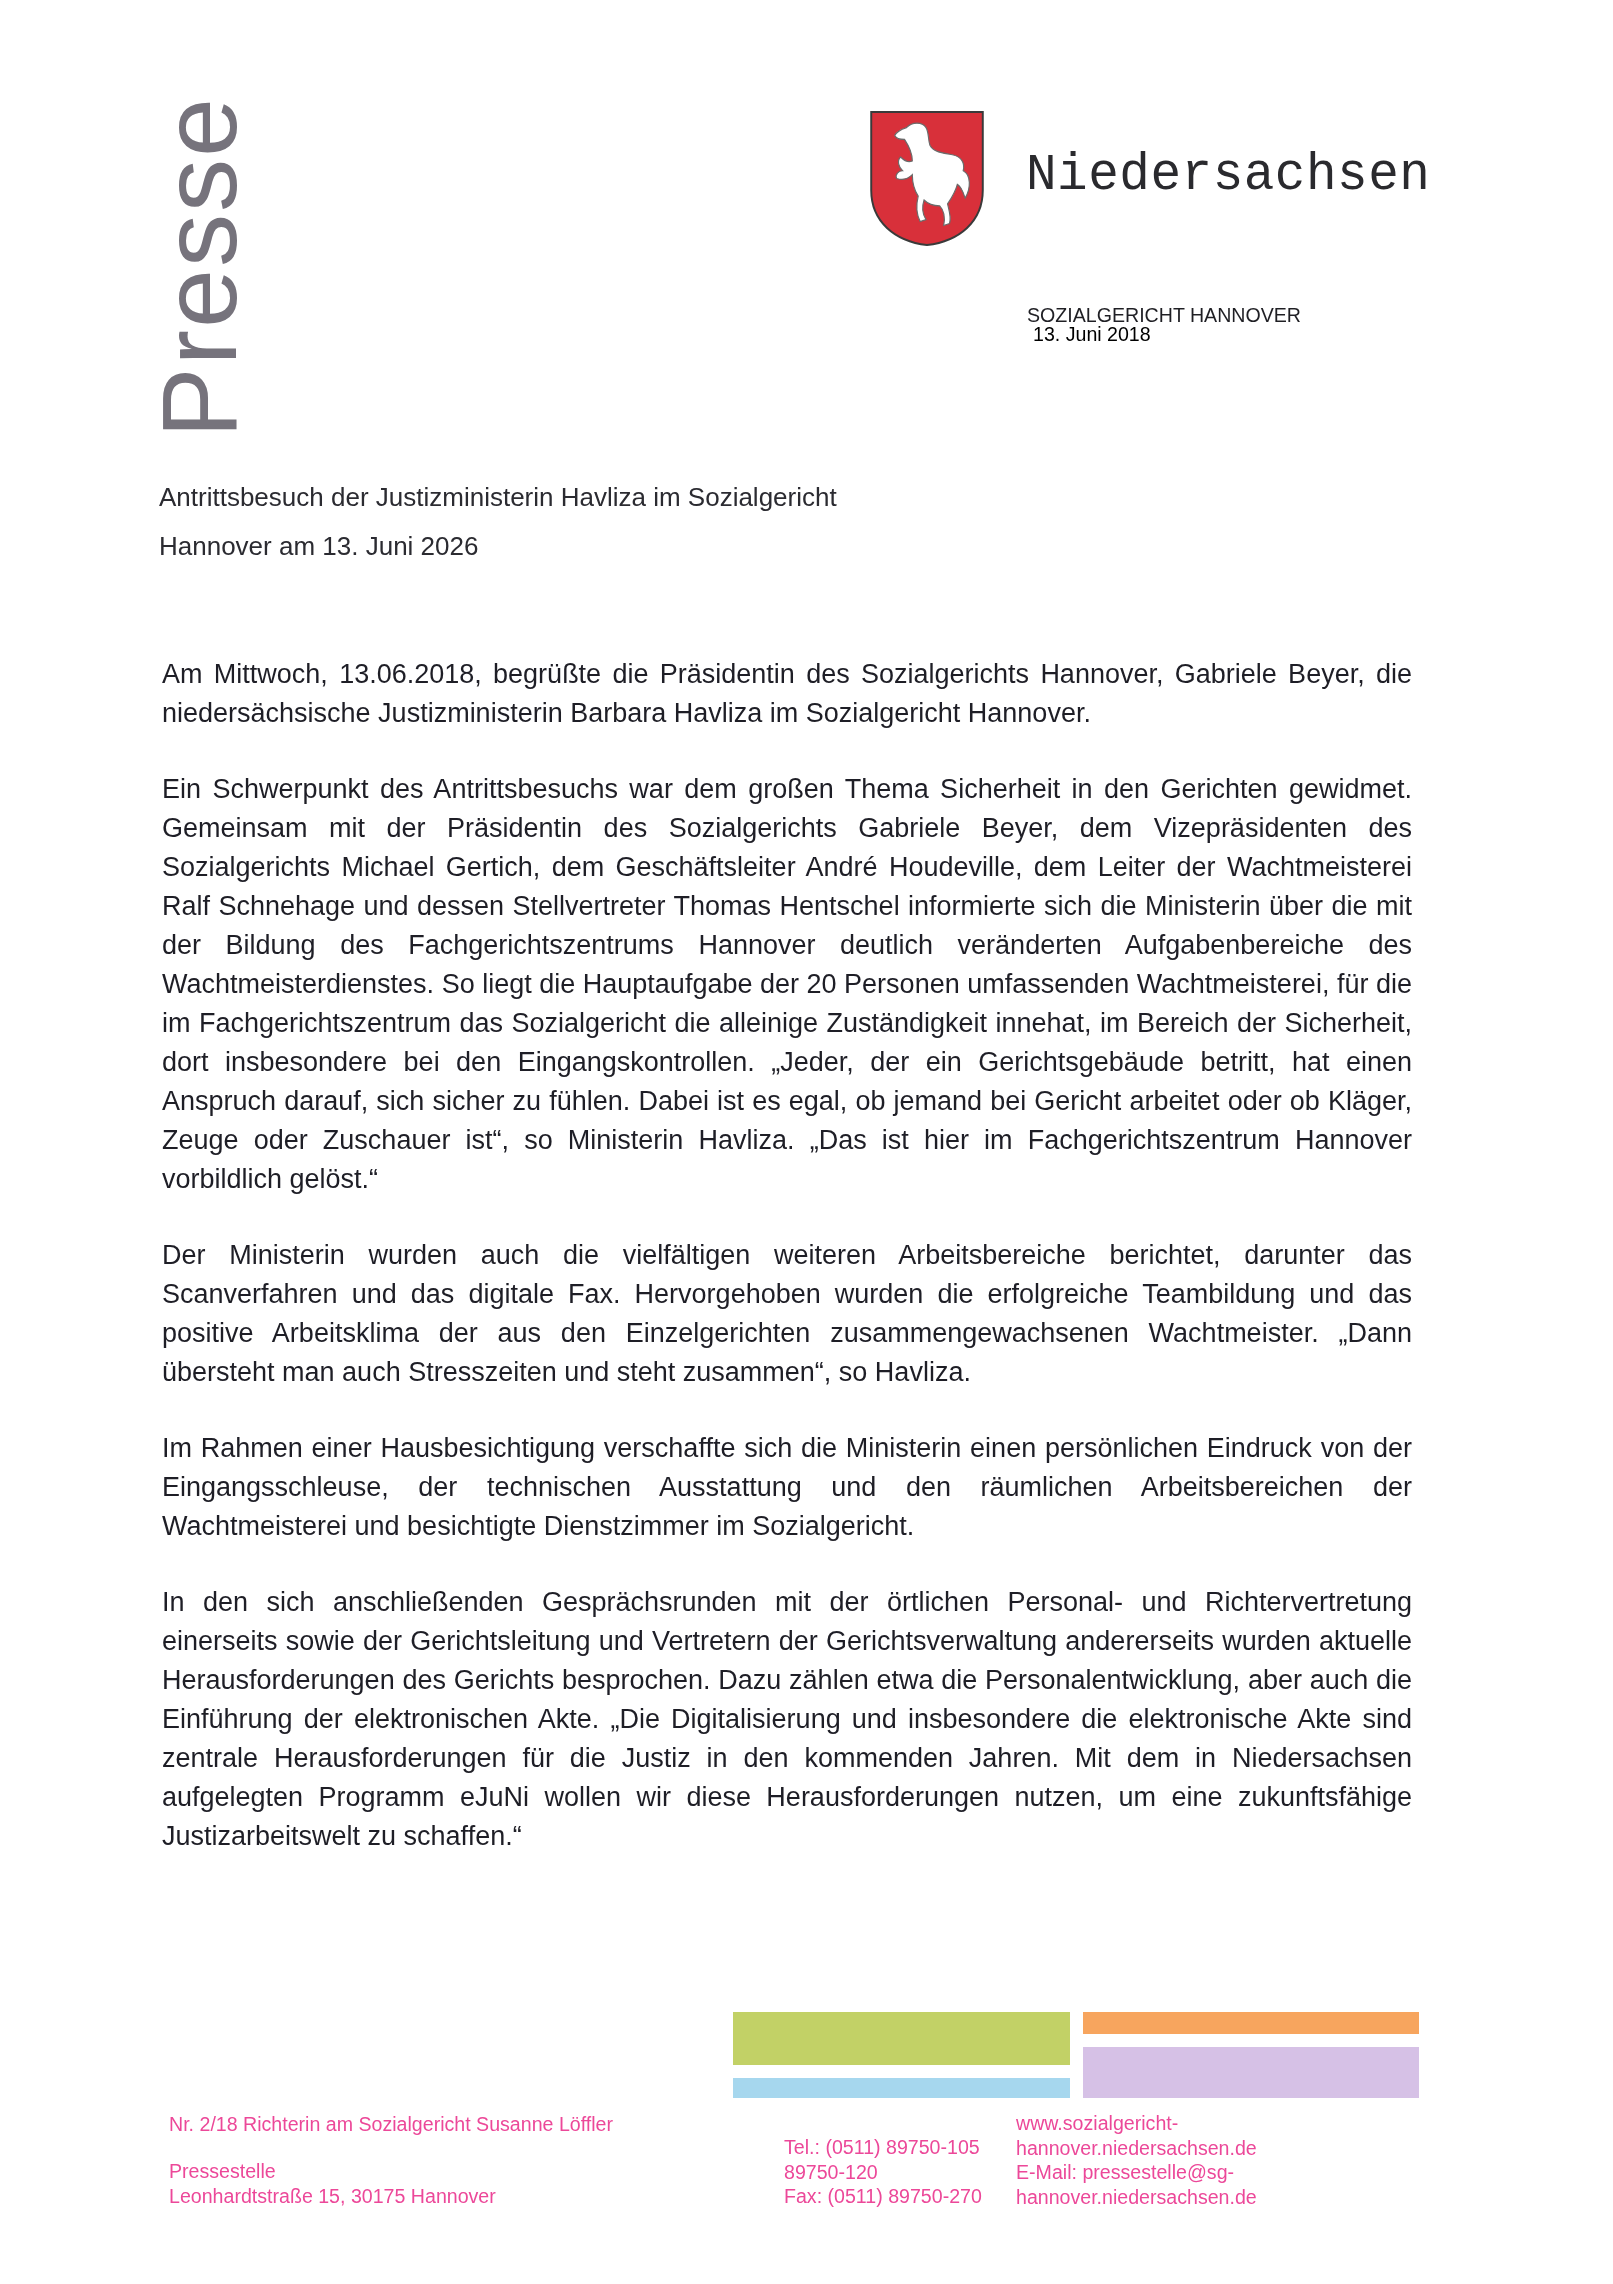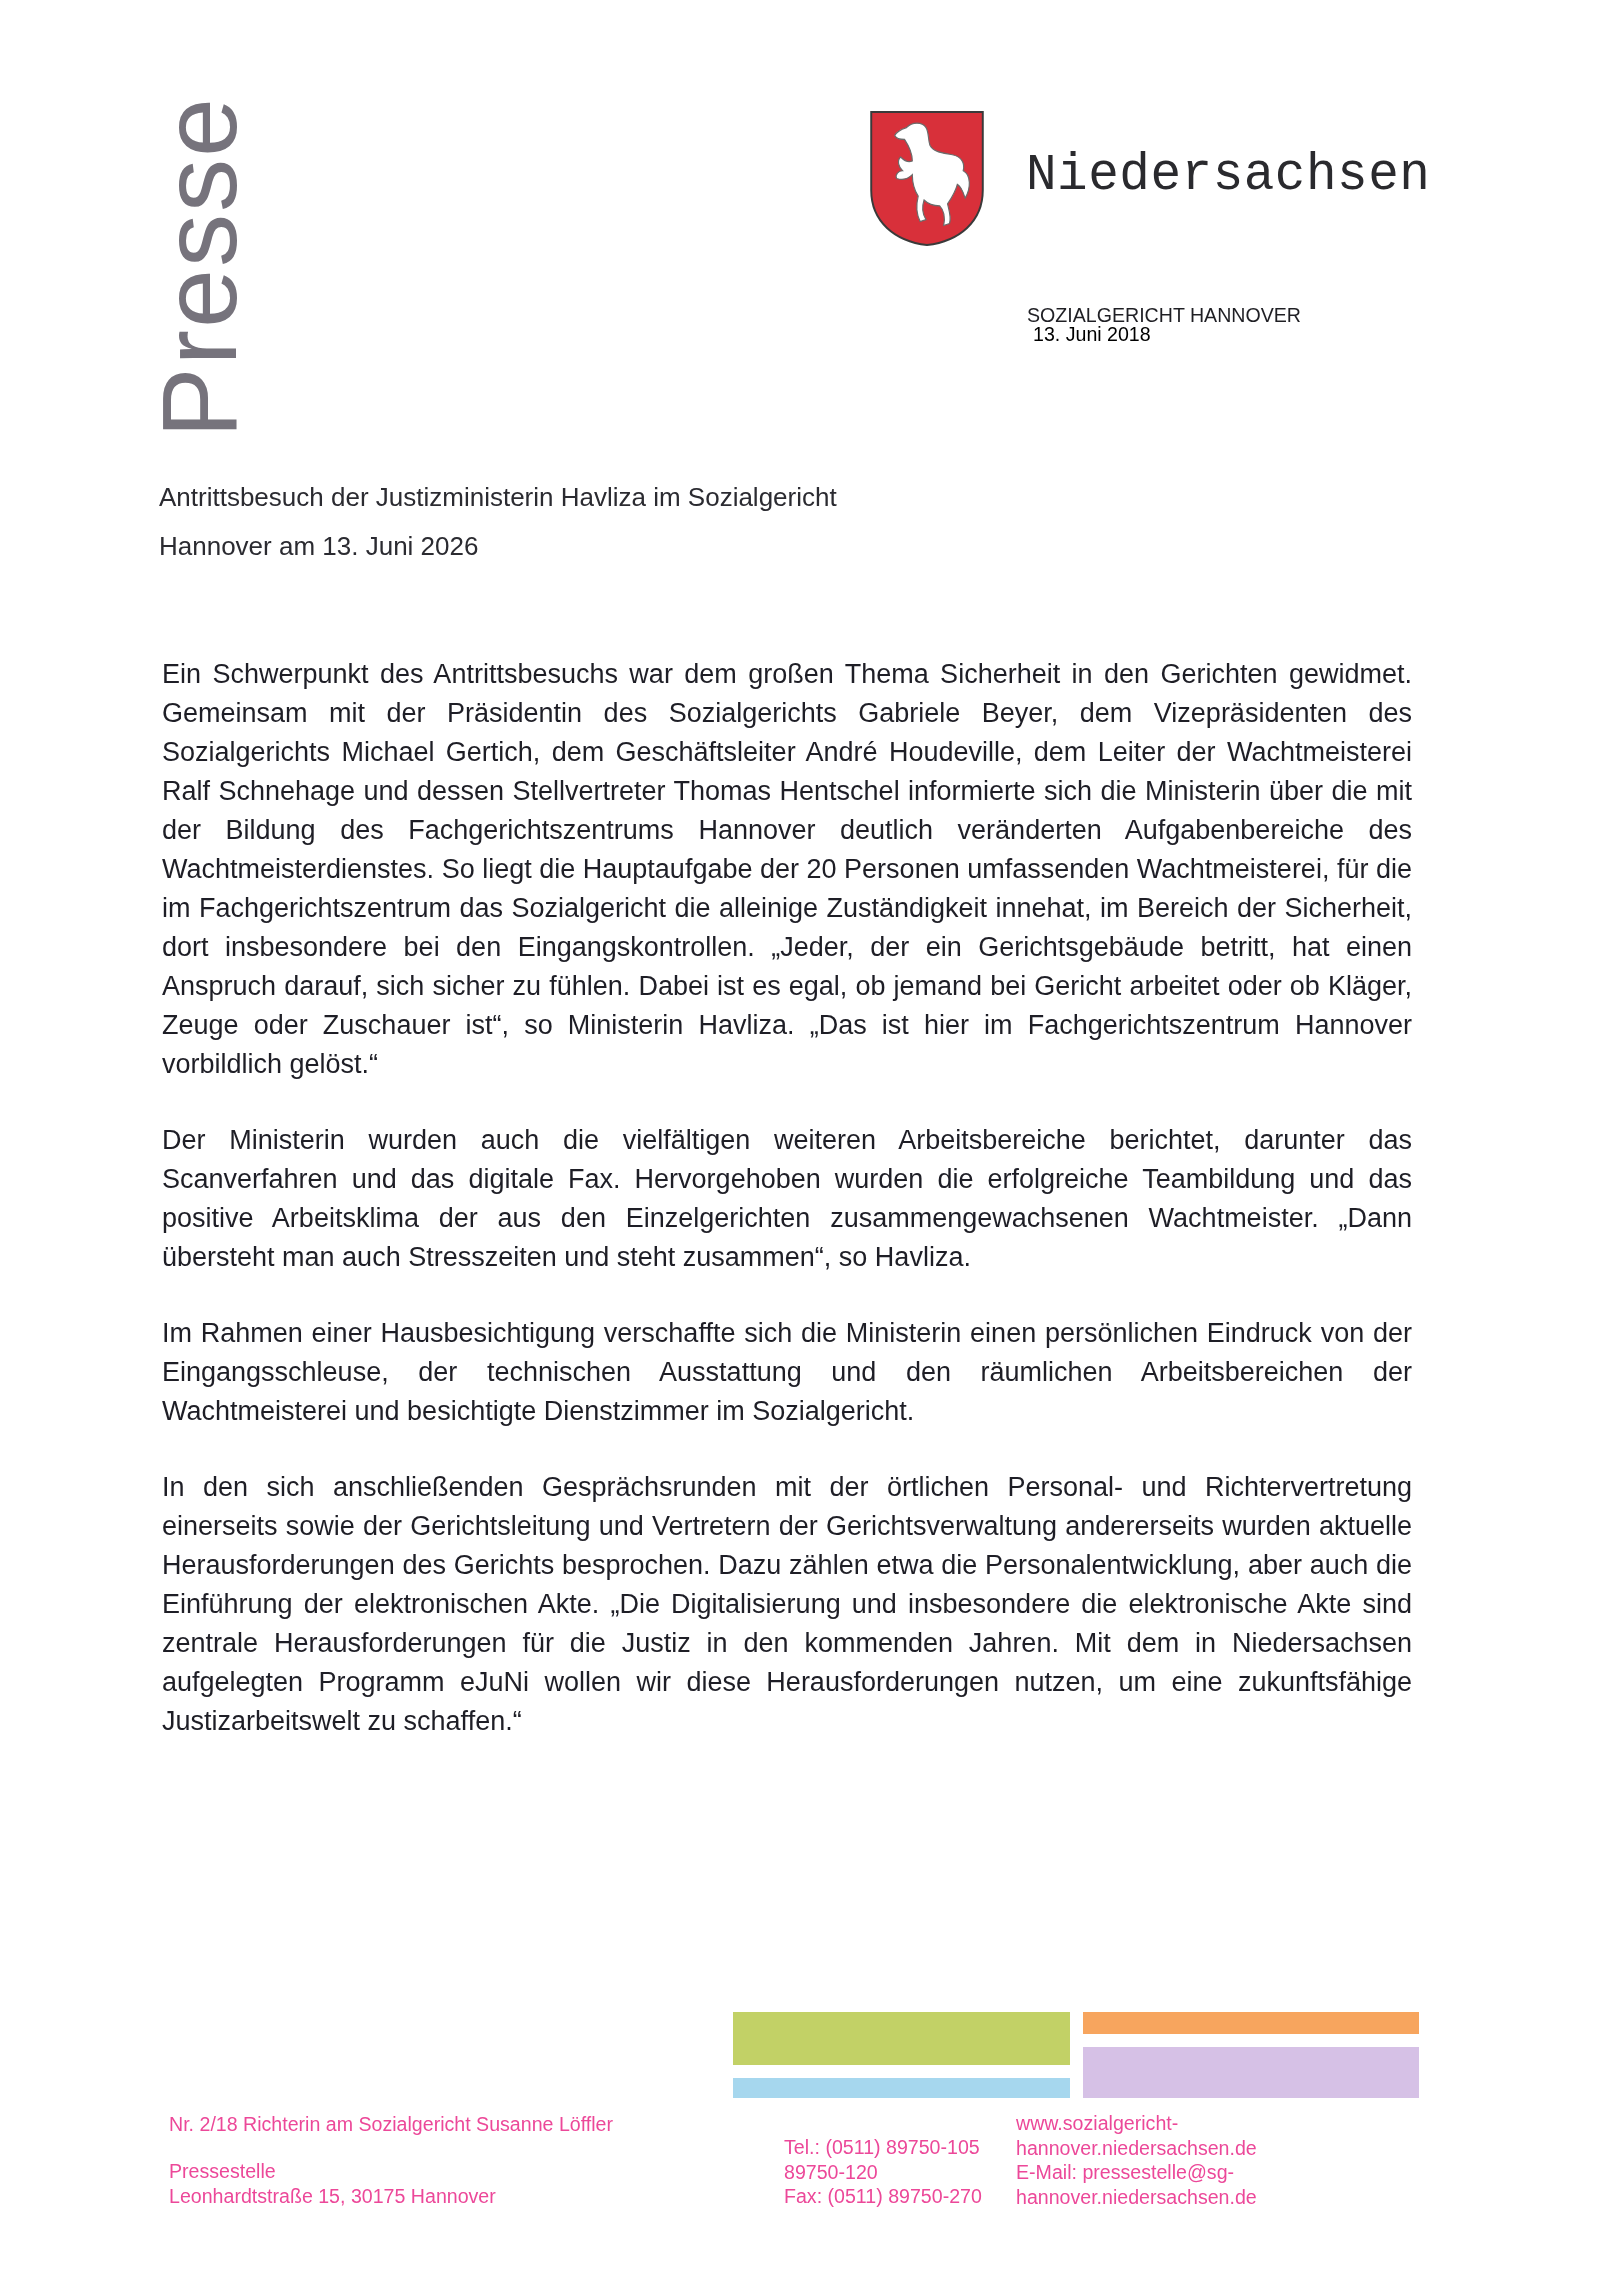--- a/index.html
+++ b/index.html
@@ -48,20 +48,21 @@
 <div class="brand">Niedersachsen</div>
 <div class="court">SOZIALGERICHT HANNOVER</div>
 <div class="court-date">13. Juni 2018</div>
 
 <h1 class="headline" style="margin:0;font-weight:normal;">
   <span>Antrittsbesuch der Justizministerin Havliza im Sozialgericht</span><br>
   <span>Hannover am 13. Juni 2026</span>
 </h1>
 
 <div class="body">
+  <p>Am Mittwoch, 13.06.2018, begrüßte die Präsidentin des Sozialgerichts Hannover, Gabriele Beyer, die niedersächsische Justizministerin Barbara Havliza im Sozialgericht Hannover.</p>
   <p>Ein Schwerpunkt des Antrittsbesuchs war dem großen Thema Sicherheit in den Gerichten gewidmet. Gemeinsam mit der Präsidentin des Sozialgerichts Gabriele Beyer, dem Vizepräsidenten des Sozialgerichts Michael Gertich, dem Geschäftsleiter André Houdeville, dem Leiter der Wachtmeisterei Ralf Schnehage und dessen Stellvertreter Thomas Hentschel informierte sich die Ministerin über die mit der Bildung des Fachgerichtszentrums Hannover deutlich veränderten Aufgabenbereiche des Wachtmeisterdienstes. So liegt die Hauptaufgabe der 20 Personen umfassenden Wachtmeisterei, für die im Fachgerichtszentrum das Sozialgericht die alleinige Zuständigkeit innehat, im Bereich der Sicherheit, dort insbesondere bei den Eingangskontrollen. „Jeder, der ein Gerichtsgebäude betritt, hat einen Anspruch darauf, sich sicher zu fühlen. Dabei ist es egal, ob jemand bei Gericht arbeitet oder ob Kläger, Zeuge oder Zuschauer ist“, so Ministerin Havliza. „Das ist hier im Fachgerichtszentrum Hannover vorbildlich gelöst.“</p>
   <p>Der Ministerin wurden auch die vielfältigen weiteren Arbeitsbereiche berichtet, darunter das Scanverfahren und das digitale Fax. Hervorgehoben wurden die erfolgreiche Teambildung und das positive Arbeitsklima der aus den Einzelgerichten zusammengewachsenen Wachtmeister. „Dann übersteht man auch Stresszeiten und steht zusammen“, so Havliza.</p>
   <p>Im Rahmen einer Hausbesichtigung verschaffte sich die Ministerin einen persönlichen Eindruck von der Eingangsschleuse, der technischen Ausstattung und den räumlichen Arbeitsbereichen der Wachtmeisterei und besichtigte Dienstzimmer im Sozialgericht.</p>
   <p>In den sich anschließenden Gesprächsrunden mit der örtlichen Personal- und Richtervertretung einerseits sowie der Gerichtsleitung und Vertretern der Gerichtsverwaltung andererseits wurden aktuelle Herausforderungen des Gerichts besprochen. Dazu zählen etwa die Personalentwicklung, aber auch die Einführung der elektronischen Akte. „Die Digitalisierung und insbesondere die elektronische Akte sind zentrale Herausforderungen für die Justiz in den kommenden Jahren. Mit dem in Niedersachsen aufgelegten Programm eJuNi wollen wir diese Herausforderungen nutzen, um eine zukunftsfähige Justizarbeitswelt zu schaffen.“</p>
 </div>
 
 <div class="stripes">
   <div class="s" style="left:733px;top:2012px;width:337px;height:53px;background:#c2d166;"></div>
   <div class="s" style="left:733px;top:2078px;width:337px;height:19.6px;background:#a6d7ee;"></div>
   <div class="s" style="left:1083px;top:2012px;width:336px;height:21.6px;background:#f7a55e;"></div>

